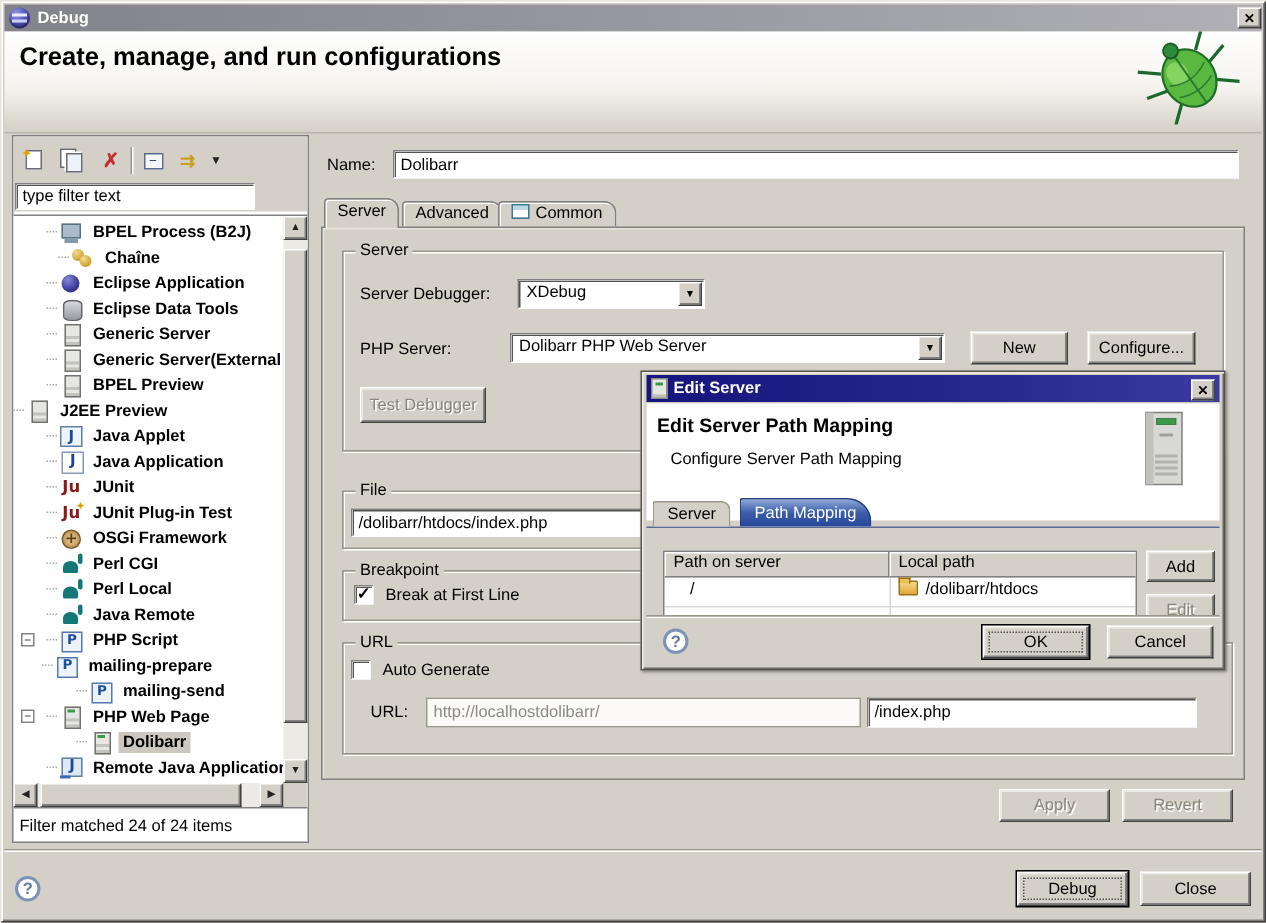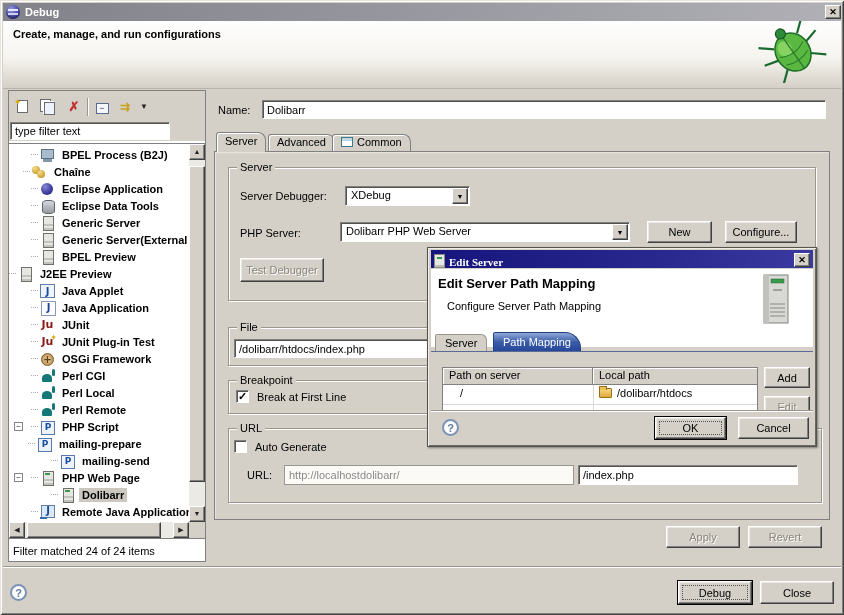--- a/index.html
+++ b/index.html
@@ -55,21 +55,21 @@
   .eclipse-ico::before { content:""; position:absolute; left:2px; right:2px; top:4px; height:2px; background:#e8e8ff; }
   .eclipse-ico::after  { content:""; position:absolute; left:2px; right:2px; top:8px; height:2px; background:#d0d0f4; }
   .xbtn { position:absolute; width:16px; height:14px; background:#d4d0c8;
     border:1px solid; border-color:#fff #404040 #404040 #fff; box-shadow:inset -1px -1px 0 #808080;
     font-size:9px; font-weight:bold; text-align:center; line-height:12px; }
 
   
   #banner { left:3px; top:21px; width:838px; height:68px;
     background:linear-gradient(180deg,#fefefe 0%,#f6f4ef 55%,#dcd8cf 90%,#d4d0c8 100%);
     border-bottom:1px solid #b8b4aa; }
-  #banner .btitle { position:absolute; left:10px; top:7px; font-size:11px; font-weight:bold; }
+  #banner .btitle { position:absolute; left:10px; top:7px; font-size:17px; font-weight:bold; }
   #bug { position:absolute; right:12px; top:0px; }
 
   
   #leftpanel { left:8px; top:90px; width:198px; height:472px; background:#fff; border:1px solid #808080; }
   #ltools { position:absolute; left:0; top:0; right:0; height:50px; background:#d4d0c8; }
   .tbico { position:absolute; top:8px; width:18px; height:16px; text-align:center; line-height:16px; }
   .tsep { position:absolute; top:7px; width:1px; height:18px; background:#9a968c; box-shadow:1px 0 0 #fff; }
   .pagei { position:absolute; width:11px; height:13px; background:#fff; border:1px solid #6a6a72; }
   .pagei.star::after { content:"✦"; position:absolute; left:-4px; top:-7px; color:#d8a800; font-size:9px; }
   .pagei.back { left:3px; top:0; }
@@ -145,21 +145,21 @@
      border-radius:3px 8px 0 0; padding:1px 8px 0 8px; box-shadow:inset 1px 1px 0 #fff; }
   .tab.sel { top:132px; height:20px; z-index:5; padding-top:2px; }
   .commonico { display:inline-block; width:12px; height:10px; margin:0 4px -1px 0; border:1px solid #3a7a8a;
      background:linear-gradient(180deg,#bcd8e4 0 3px,#fff 3px),
        repeating-linear-gradient(180deg,#fff 0 2px,#9ac4d4 2px 3px); }
 
   
   #dlg { left:427px; top:247px; width:390px; height:200px; background:#d4d0c8; z-index:50;
      border:1px solid #55534d; box-shadow: inset 1px 1px 0 #f0ede6, inset -1px -1px 0 #6a6860, 1px 1px 2px rgba(0,0,0,.4); }
   #dlgtitle { position:absolute; left:3px; top:2px; right:3px; height:18px;
-     background:linear-gradient(90deg,#15157d,#28288e 60%,#3a3aa0); display:flex; align-items:flex-end;font-family:Liberation Serif, serif; }
+     background:linear-gradient(90deg,#15157d,#28288e 60%,#3a3aa0); display:flex; align-items:center; }
   #dlgtitle .ttext { color:#fff; font-weight:bold; margin-left:4px; }
   .mini-server { width:11px; height:14px; margin-left:3px; background:#e6e6e2; border:1px solid #8a8a86;
      box-shadow: inset 0 -2px 0 #bcbcb8, inset 0 -4px 0 #e6e6e2; position:relative; }
   .mini-server::before { content:""; position:absolute; left:2px; top:2px; width:5px; height:2px; background:#3a9a48; }
   #dlgbanner { position:absolute; left:3px; top:21px; right:3px; height:78px; background:#fff; }
   #dlgbanner .h1 { position:absolute; left:7px; top:7px; font-size:13px; font-weight:bold; }
   #dlgbanner .h2 { position:absolute; left:16px; top:31px; }
   #dlgtabs { position:absolute; left:3px; top:85px; right:3px; height:19px; border-bottom:1px solid #5a6a96; }
   .dtab { position:absolute; bottom:0; height:17px; padding:2px 9px 0 9px; }
   .dtab.plain { border:1px solid #9a968c; border-bottom:none; border-radius:2px 6px 0 0; background:#d4d0c8; }
@@ -225,21 +225,21 @@
       <input id="filterbox" class="field abs" value="type filter text" style="">
     </div>
 
     <div id="treebox">
       <div id="tree-rows">
           <div class="trow" style="padding-left: 22px;">
             <span class="dash"></span>
             <span class="tico process-icon"></span>
             <span class="tlabel">BPEL Process (B2J)</span>
           </div>
-          <div class="trow" style="padding-left: 14px;">
+          <div class="trow" style="padding-left: 30px;">
             <span class="dash"></span>
             <span class="tico chain-icon"></span>
             <span class="tlabel">Chaîne</span>
           </div>
           <div class="trow" style="padding-left: 22px;">
             <span class="dash"></span>
             <span class="tico eclipse-icon"></span>
             <span class="tlabel">Eclipse Application</span>
           </div>
           <div class="trow" style="padding-left: 22px;">
@@ -298,21 +298,21 @@
             <span class="tlabel">Perl CGI</span>
           </div>
           <div class="trow" style="padding-left: 22px;">
             <span class="dash"></span>
             <span class="tico perl-icon"></span>
             <span class="tlabel">Perl Local</span>
           </div>
           <div class="trow" style="padding-left: 22px;">
             <span class="dash"></span>
             <span class="tico perl-icon"></span>
-            <span class="tlabel">Perl Remote</span>
+            <span class="tlabel">Java Remote</span>
           </div>
           <div class="trow" style="padding-left: 22px;">
             <span class="expander" style="left: 5px;">−</span>
             <span class="dash"></span>
             <span class="tico php-icon"></span>
             <span class="tlabel">PHP Script</span>
           </div>
           <div class="trow" style="padding-left: 19px;">
             <span class="dash"></span>
             <span class="tico php-icon"></span>

